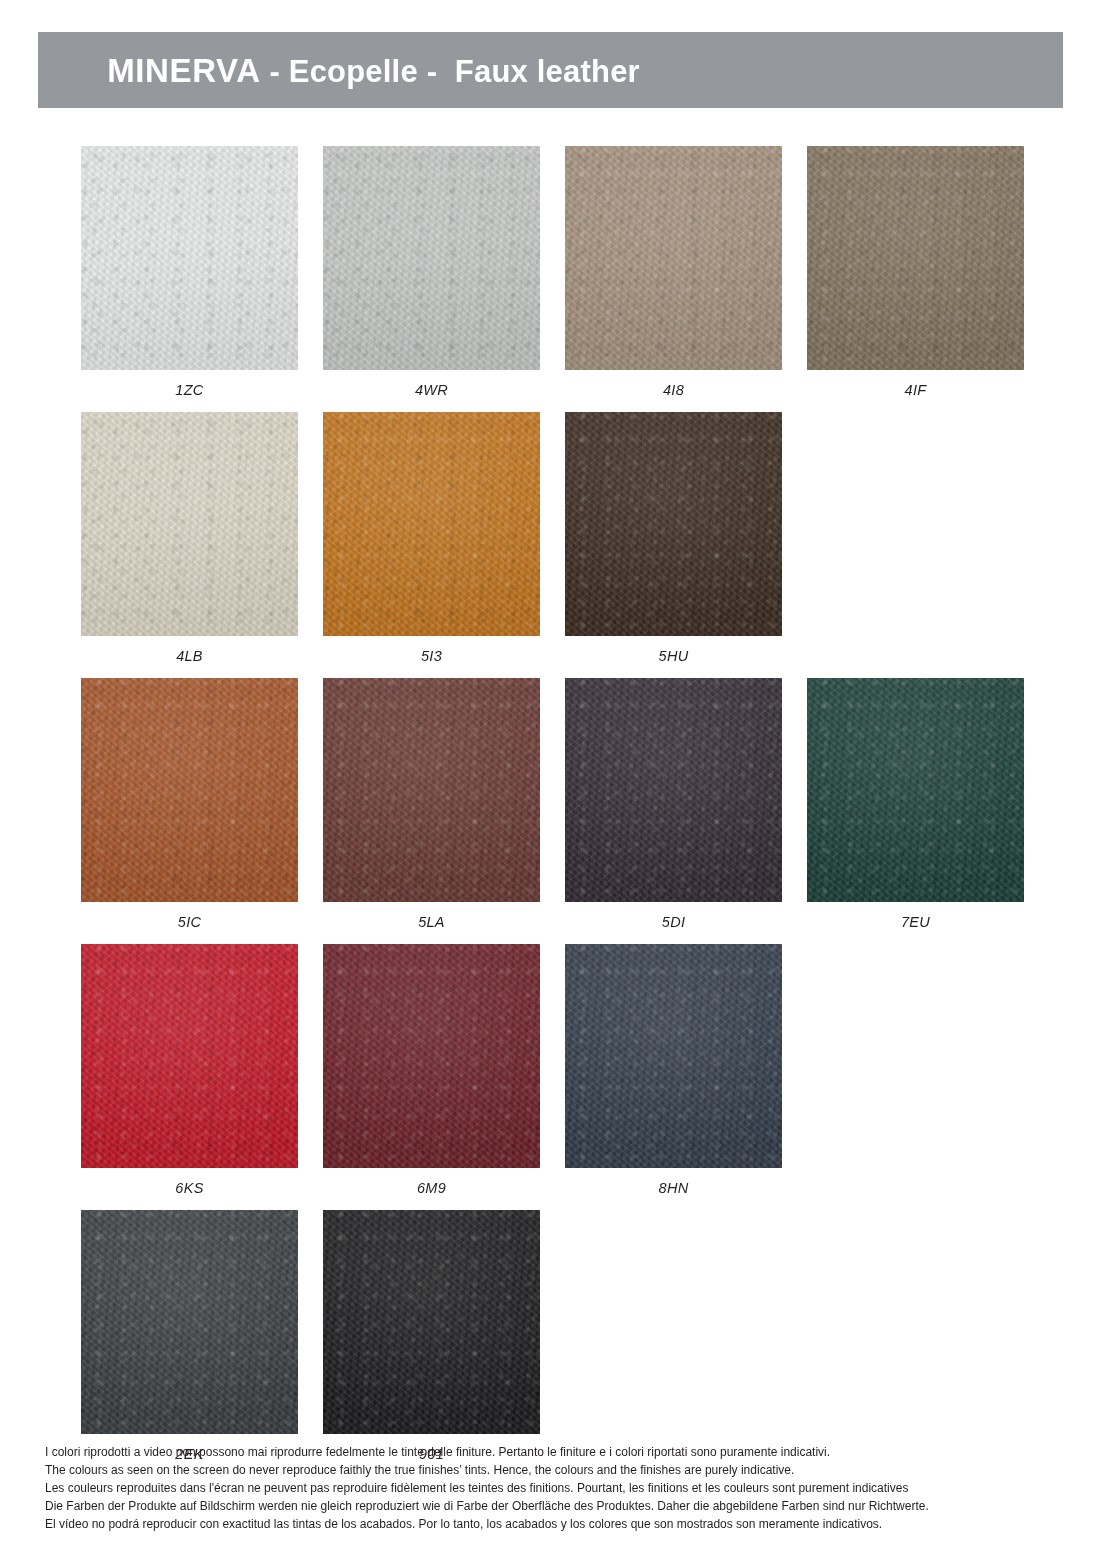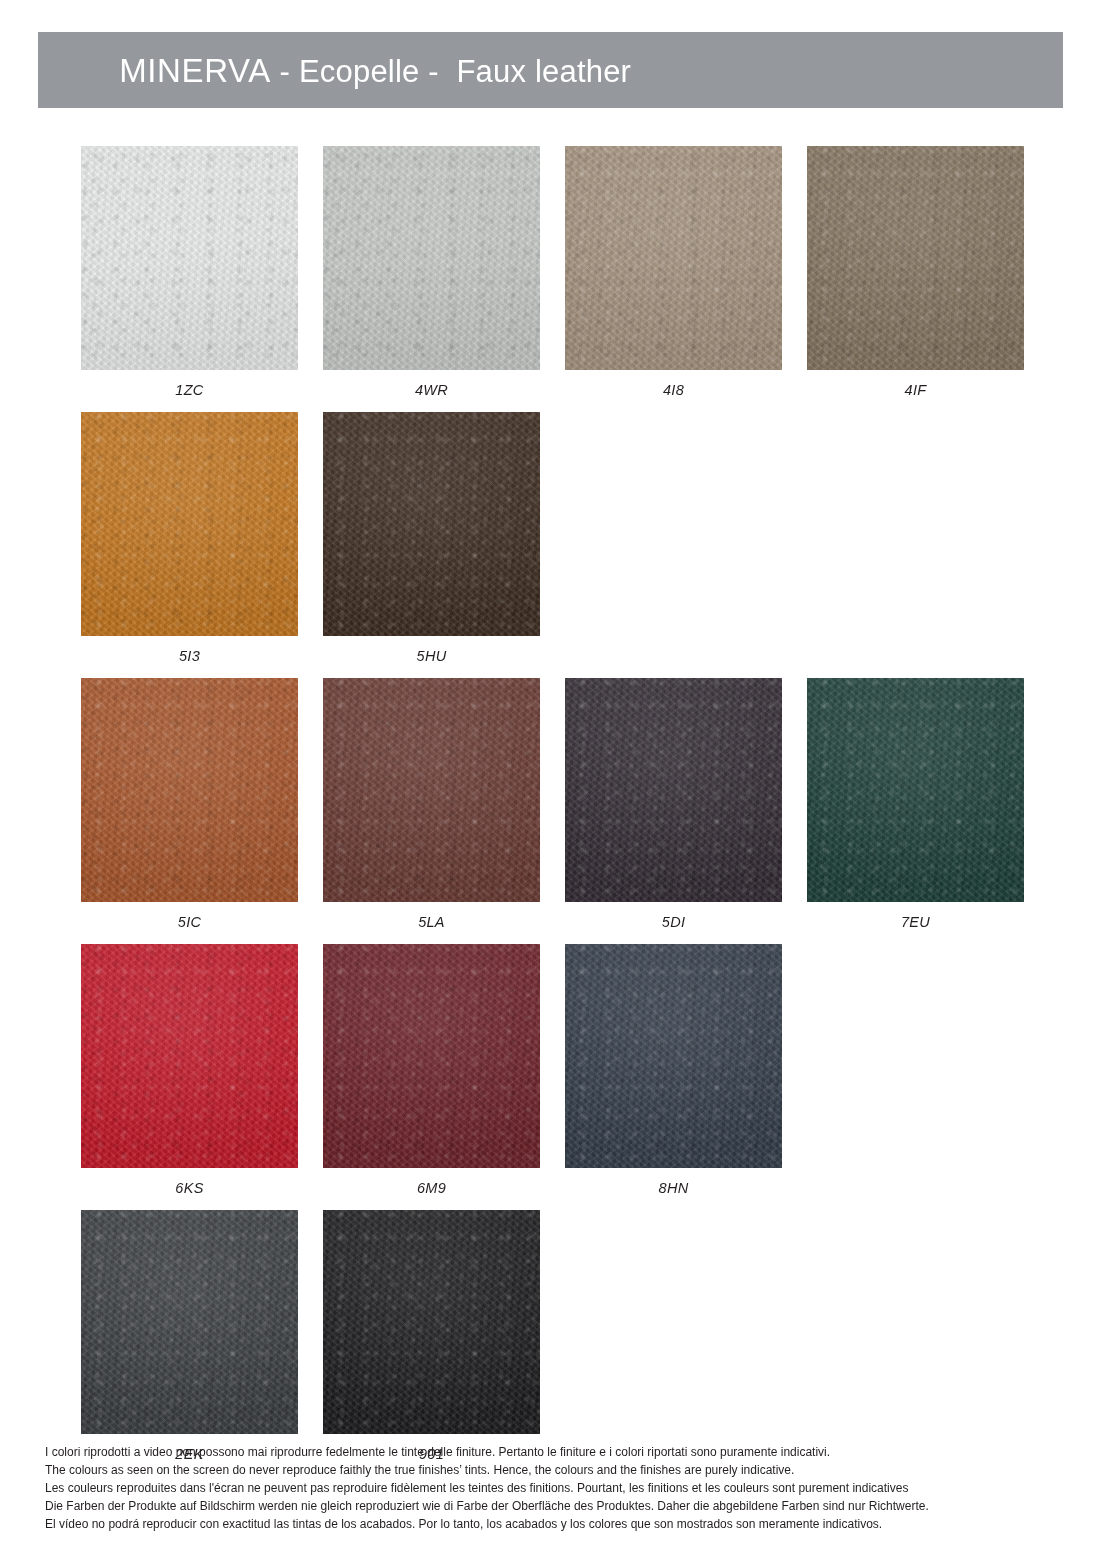--- a/index.html
+++ b/index.html
@@ -22,28 +22,27 @@
     position: absolute;
     left: 38px;
     top: 32px;
     width: 1025px;
     height: 76px;
     background: #95999d;
     display: flex;
     align-items: center;
   }
   .header-title {
-    padding-left: 22px;
+    padding-left: 34px;
     color: #ffffff;
     font-size: 31px;
-    font-weight: 400;
+    font-weight: 700;
     letter-spacing: 0.2px;
     white-space: pre;
     line-height: 1;
-    margin-left: 24px;
   }
   .header-title .brand {
     font-size: 33px;
     letter-spacing: 0.6px;
   }
 
   
   .grid {
     position: absolute;
     left: 81px;
@@ -168,20 +167,28 @@
         <div class="grain"></div>
         <div class="grain2"></div>
         <div class="sheen"></div>
       </div>
       <div class="swatch-label">4IF</div>
     </div>
   </div>
 
   <div class="grid-row">
     <div class="cell">
+      <div class="swatch" style="background-color: rgb(222, 216, 199);">
+        <div class="grain"></div>
+        <div class="grain2"></div>
+        <div class="sheen"></div>
+      </div>
+      <div class="swatch-label">4LB</div>
+    </div>
+    <div class="cell">
       <div class="swatch" style="background-color: rgb(196, 118, 30);">
         <div class="grain"></div>
         <div class="grain2"></div>
         <div class="sheen"></div>
       </div>
       <div class="swatch-label">5I3</div>
     </div>
     <div class="cell">
       <div class="swatch" style="background-color: rgb(61, 44, 33);">
         <div class="grain"></div>

